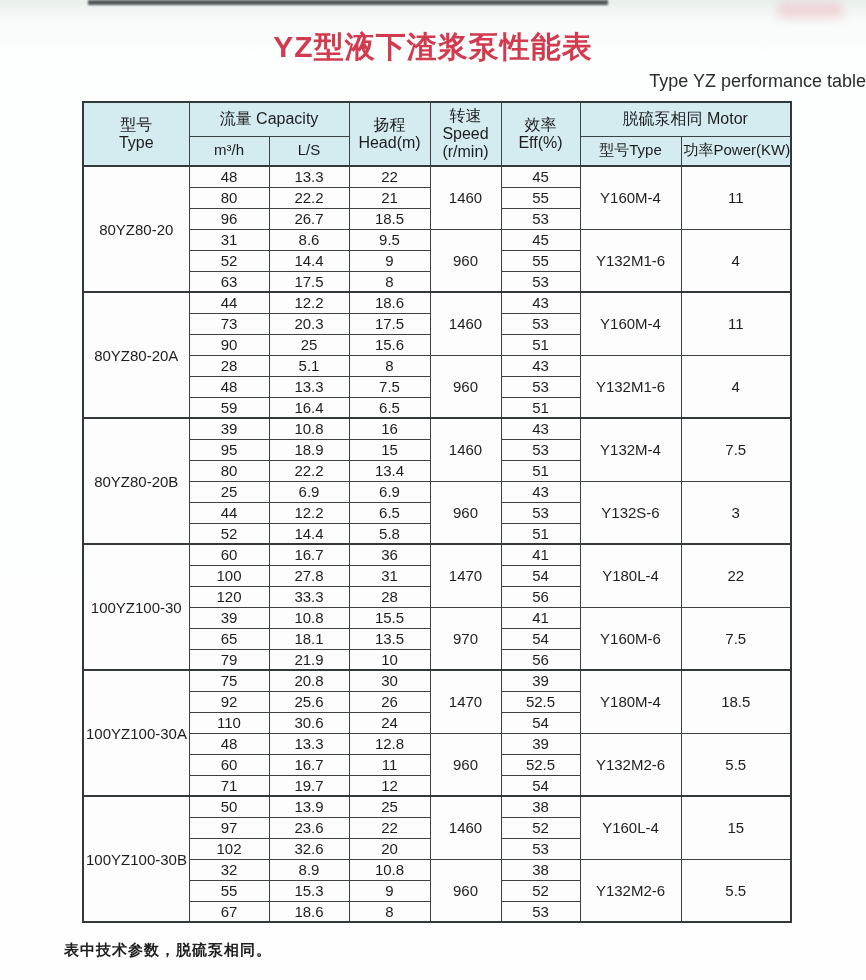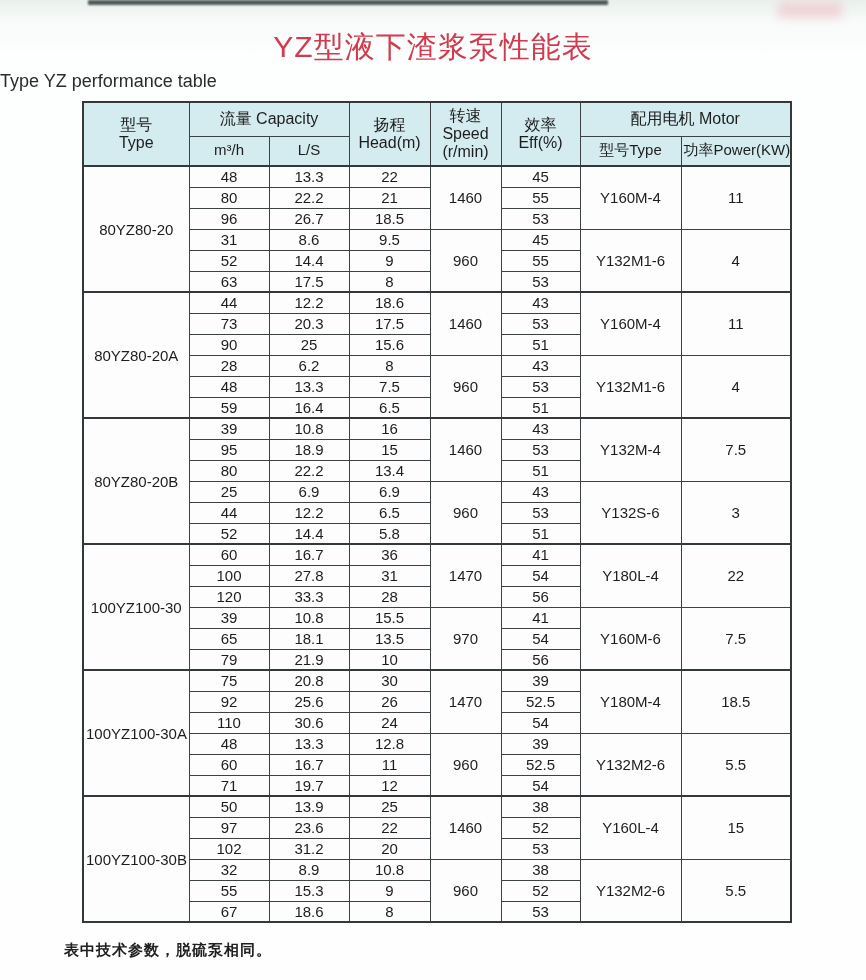--- a/index.html
+++ b/index.html
@@ -20,26 +20,26 @@
     position: absolute; top: 0; left: 88px; width: 520px; height: 5px;
     background: #41474a; opacity: .9; filter: blur(1px);
   }
   .artifact-pink {
     position: absolute; top: 2px; right: 24px; width: 64px; height: 16px;
     background: #efb9c2; opacity: .55; filter: blur(5px);
   }
   .title {
     position: absolute; top: 27px; left: 0; width: 100%;
     text-align: center;
-    font-size: 30px; font-weight: normal; letter-spacing: 1px;
+    font-size: 30px; font-weight: bold; letter-spacing: 1px;
     color: #d23a4e;
   }
   .subtitle {
     position: absolute; top: 71px; left: 0; width: 100%;
-    text-align: left;
+    text-align: right;
     font-size: 18px; color: #2b2b2b;
   }
   table.perf {
     position: absolute; left: 82px; top: 101px;
     width: 708px;
     border-collapse: collapse;
     table-layout: fixed;
     border: 2px solid #33383b;
   }
   table.perf th, table.perf td {
@@ -105,21 +105,21 @@
         </th>
         <th rowspan="2">
           <div>转速</div>
           <div>Speed</div>
           <div>(r/min)</div>
         </th>
         <th rowspan="2">
           <div>效率</div>
           <div>Eff(%)</div>
         </th>
-        <th colspan="2">配用电机 Motor</th>
+        <th colspan="2">脱硫泵相同 Motor</th>
       </tr>
       <tr class="h2">
         <th>m³/h</th>
         <th>L/S</th>
         <th>型号Type</th>
         <th>功率Power(KW)</th>
       </tr>
     </thead>
     <tbody id="table-body">
         <tr class="group-start">
@@ -182,21 +182,21 @@
           <td>53</td>
         </tr>
         <tr>
           <td>90</td>
           <td>25</td>
           <td>15.6</td>
           <td>51</td>
         </tr>
         <tr>
           <td>28</td>
-          <td>6.2</td>
+          <td>5.1</td>
           <td>8</td>
           <td rowspan="3">960</td>
           <td>43</td>
           <td rowspan="3">Y132M1-6</td>
           <td rowspan="3">4</td>
         </tr>
         <tr>
           <td>48</td>
           <td>13.3</td>
           <td>7.5</td>
@@ -348,21 +348,21 @@
           <td rowspan="3">15</td>
         </tr>
         <tr>
           <td>97</td>
           <td>23.6</td>
           <td>22</td>
           <td>52</td>
         </tr>
         <tr>
           <td>102</td>
-          <td>31.2</td>
+          <td>32.6</td>
           <td>20</td>
           <td>53</td>
         </tr>
         <tr>
           <td>32</td>
           <td>8.9</td>
           <td>10.8</td>
           <td rowspan="3">960</td>
           <td>38</td>
           <td rowspan="3">Y132M2-6</td>

